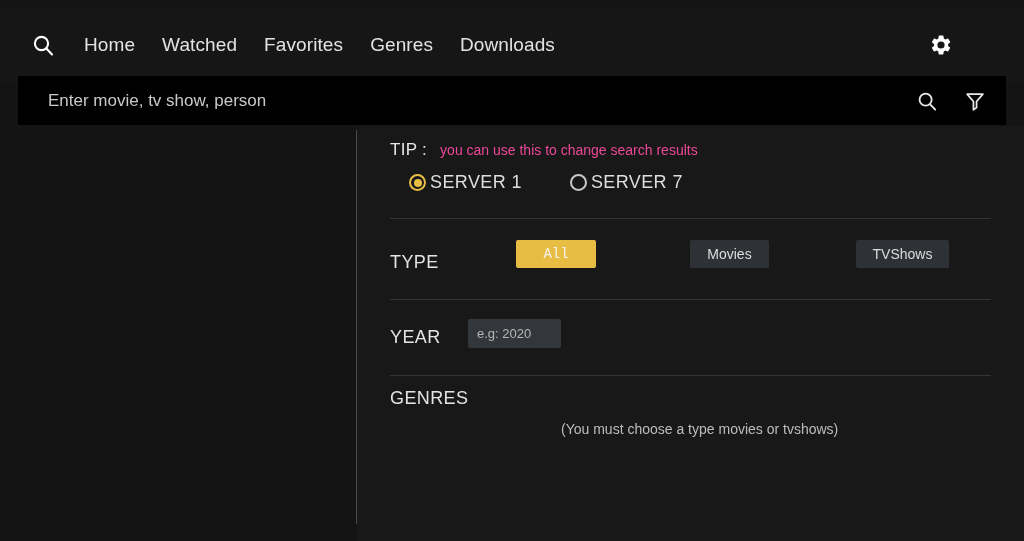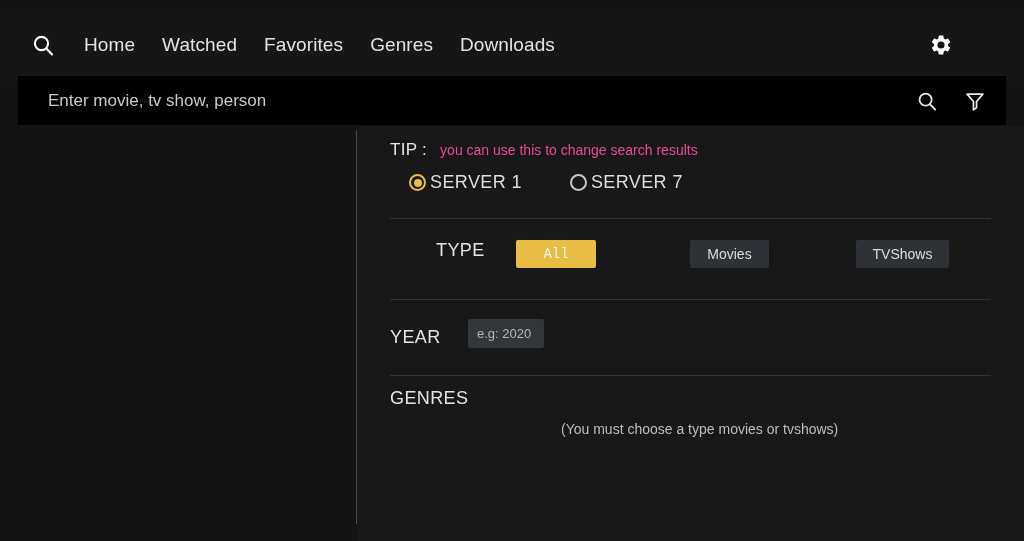--- a/index.html
+++ b/index.html
@@ -163,21 +163,21 @@
 
   .row-label {
     position: absolute;
     left: 33px;
     color: #e3e3e3;
     font-size: 18px;
     letter-spacing: .4px;
   }
 
   .type-row { position: absolute; left: 0; top: 114px; width: 100%; height: 40px; }
-  .type-row .row-label { top: 0; margin-left: 46px; }
+  .type-row .row-label { top: 12px; }
   .type-btn {
     position: absolute;
     top: 0;
     height: 28px;
     border: none;
     outline: none;
     font-family: "Liberation Sans", sans-serif;
     font-size: 14px;
     color: #e6e6e6;
     cursor: pointer;
@@ -187,21 +187,21 @@
   .type-btn.idle { background: #2e3136; color: #dcdcdc; }
   .tb-0 { left: 159px; width: 80px; font-family: Liberation Mono, monospace; }
   .tb-1 { left: 333px; width: 79px; }
   .tb-2 { left: 499px; width: 93px; }
 
   .year-row { position: absolute; left: 0; top: 193px; width: 100%; height: 40px; }
   .year-row .row-label { top: 8px; }
   .year-input {
     position: absolute;
     left: 111px; top: 0;
-    width: 76px; height: 29px;
+    width: 93px; height: 29px;
     background: #33373c;
     border: none;
     outline: none;
     color: #7dd3fc;
     font-family: "Liberation Sans", sans-serif;
     font-size: 13px;
     padding: 0 9px;
     border-radius: 2px;
   }
   .year-input::placeholder { color: #b5b5b5; opacity: 1; }

